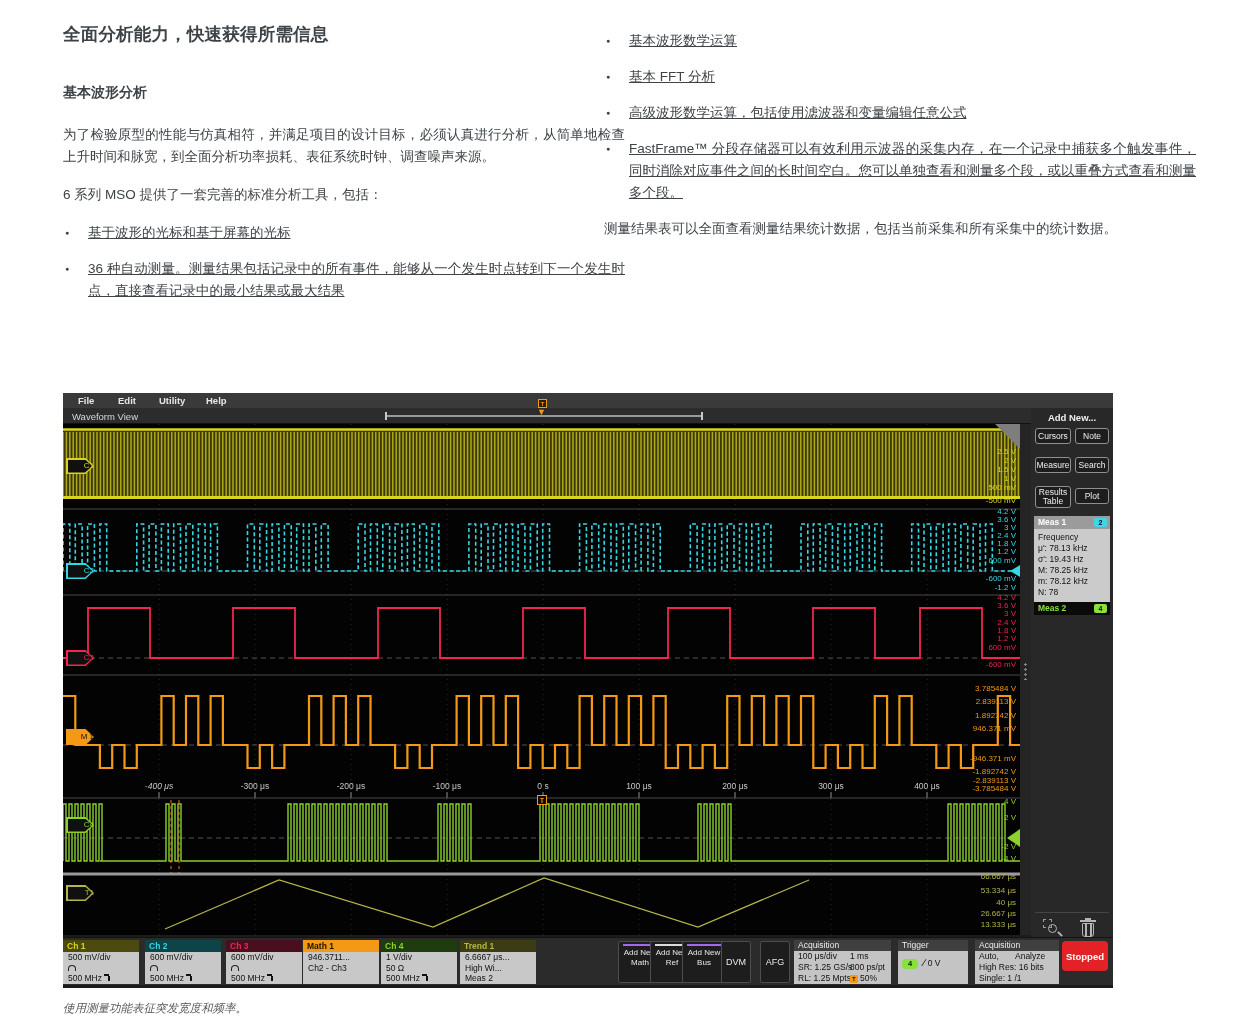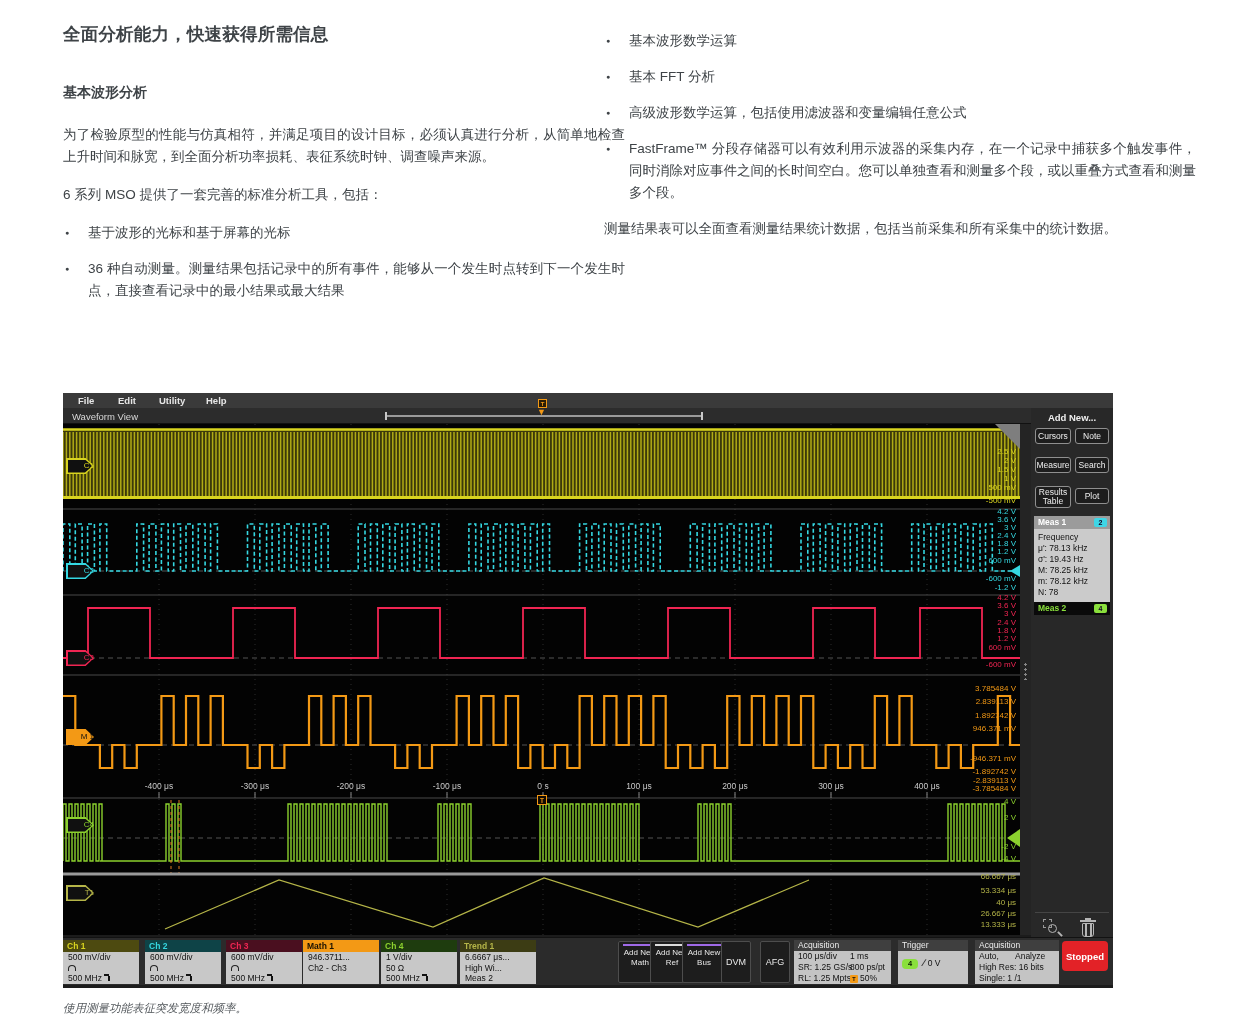--- a/index.html
+++ b/index.html
@@ -10,21 +10,21 @@
     color:var(--pagetext,#3e4347);
   }
   
   .col { position:absolute; }
   .col-left  { left:63px;  top:22px; width:562px; }
   .col-right { left:604px; top:30px; width:592px; }
   h1 { font-size:17.5px; font-weight:bold; letter-spacing:.2px; margin:0 0 38px; }
   h2 { font-size:14px; font-weight:bold; margin:0 0 22px; }
   .doc p { font-size:13.5px; line-height:22px; margin:0 0 16px; text-align:justify; }
   .doc ul { list-style:none; }
-  .doc li { font-size:13.5px; line-height:22px; position:relative; padding-left:25px; margin-bottom:14px; text-align:justify; }
+  .doc li { font-size:13.5px; line-height:22px; position:relative; padding-left:25px; margin-bottom:14px; text-align:justify;text-decoration:underline; }
   .doc li::before { content:"●"; position:absolute; left:2px; top:0px; font-size:7px; line-height:22px; }
   .caption { position:absolute; left:63px; top:1001px; font-size:11.5px; font-style:italic; color:#54595d; }
 
   
   .scope { position:absolute; left:63px; top:393px; width:1050px; height:595px; background:#1c1c1c; font-family:"Liberation Sans","DejaVu Sans",sans-serif; }
   .menubar { position:absolute; left:0; top:0; width:1050px; height:15px; background:#3a3a3a; }
   .menubar span { position:absolute; top:2px; font-size:9.5px; font-weight:bold; color:#e6e6e6; }
   .tabbar { position:absolute; left:0; top:15px; width:968px; height:16px; background:#2c2c2c; border-bottom:1px solid #111; }
   .tabbar .vtab { position:absolute; left:9px; top:3px; font-size:9.5px; color:#d8d8d8; }
   .ovtrack { position:absolute; left:322px; top:22px; width:318px; height:2px; background:#9a9a9a; }
@@ -188,21 +188,21 @@
       <span class="vlabel" style="top: 360px; color: var(--math);">-3.785484 V</span>
       <span class="vlabel" style="top: 373px; color: var(--ch4);">4 V</span>
       <span class="vlabel" style="top: 389px; color: var(--ch4);">2 V</span>
       <span class="vlabel" style="top: 418px; color: var(--ch4);">-2 V</span>
       <span class="vlabel" style="top: 430px; color: var(--ch4);">-4 V</span>
       <span class="vlabel" style="top: 448px; color: var(--trend);">66.667 μs</span>
       <span class="vlabel" style="top: 462px; color: var(--trend);">53.334 μs</span>
       <span class="vlabel" style="top: 474px; color: var(--trend);">40 μs</span>
       <span class="vlabel" style="top: 485px; color: var(--trend);">26.667 μs</span>
       <span class="vlabel" style="top: 496px; color: var(--trend);">13.333 μs</span>
-      <span class="tlabel" style="left: 66px;">-400 μs</span>
+      <span class="tlabel" style="left: 66px; font-style: italic;">-400 μs</span>
       <span class="tlabel" style="left: 162px;">-300 μs</span>
       <span class="tlabel" style="left: 258px;">-200 μs</span>
       <span class="tlabel" style="left: 354px;">-100 μs</span>
       <span class="tlabel" style="left: 450px;">0 s</span>
       <span class="tlabel" style="left: 546px;">100 μs</span>
       <span class="tlabel" style="left: 642px;">200 μs</span>
       <span class="tlabel" style="left: 738px;">300 μs</span>
       <span class="tlabel" style="left: 834px;">400 μs</span>
     </div>
 

